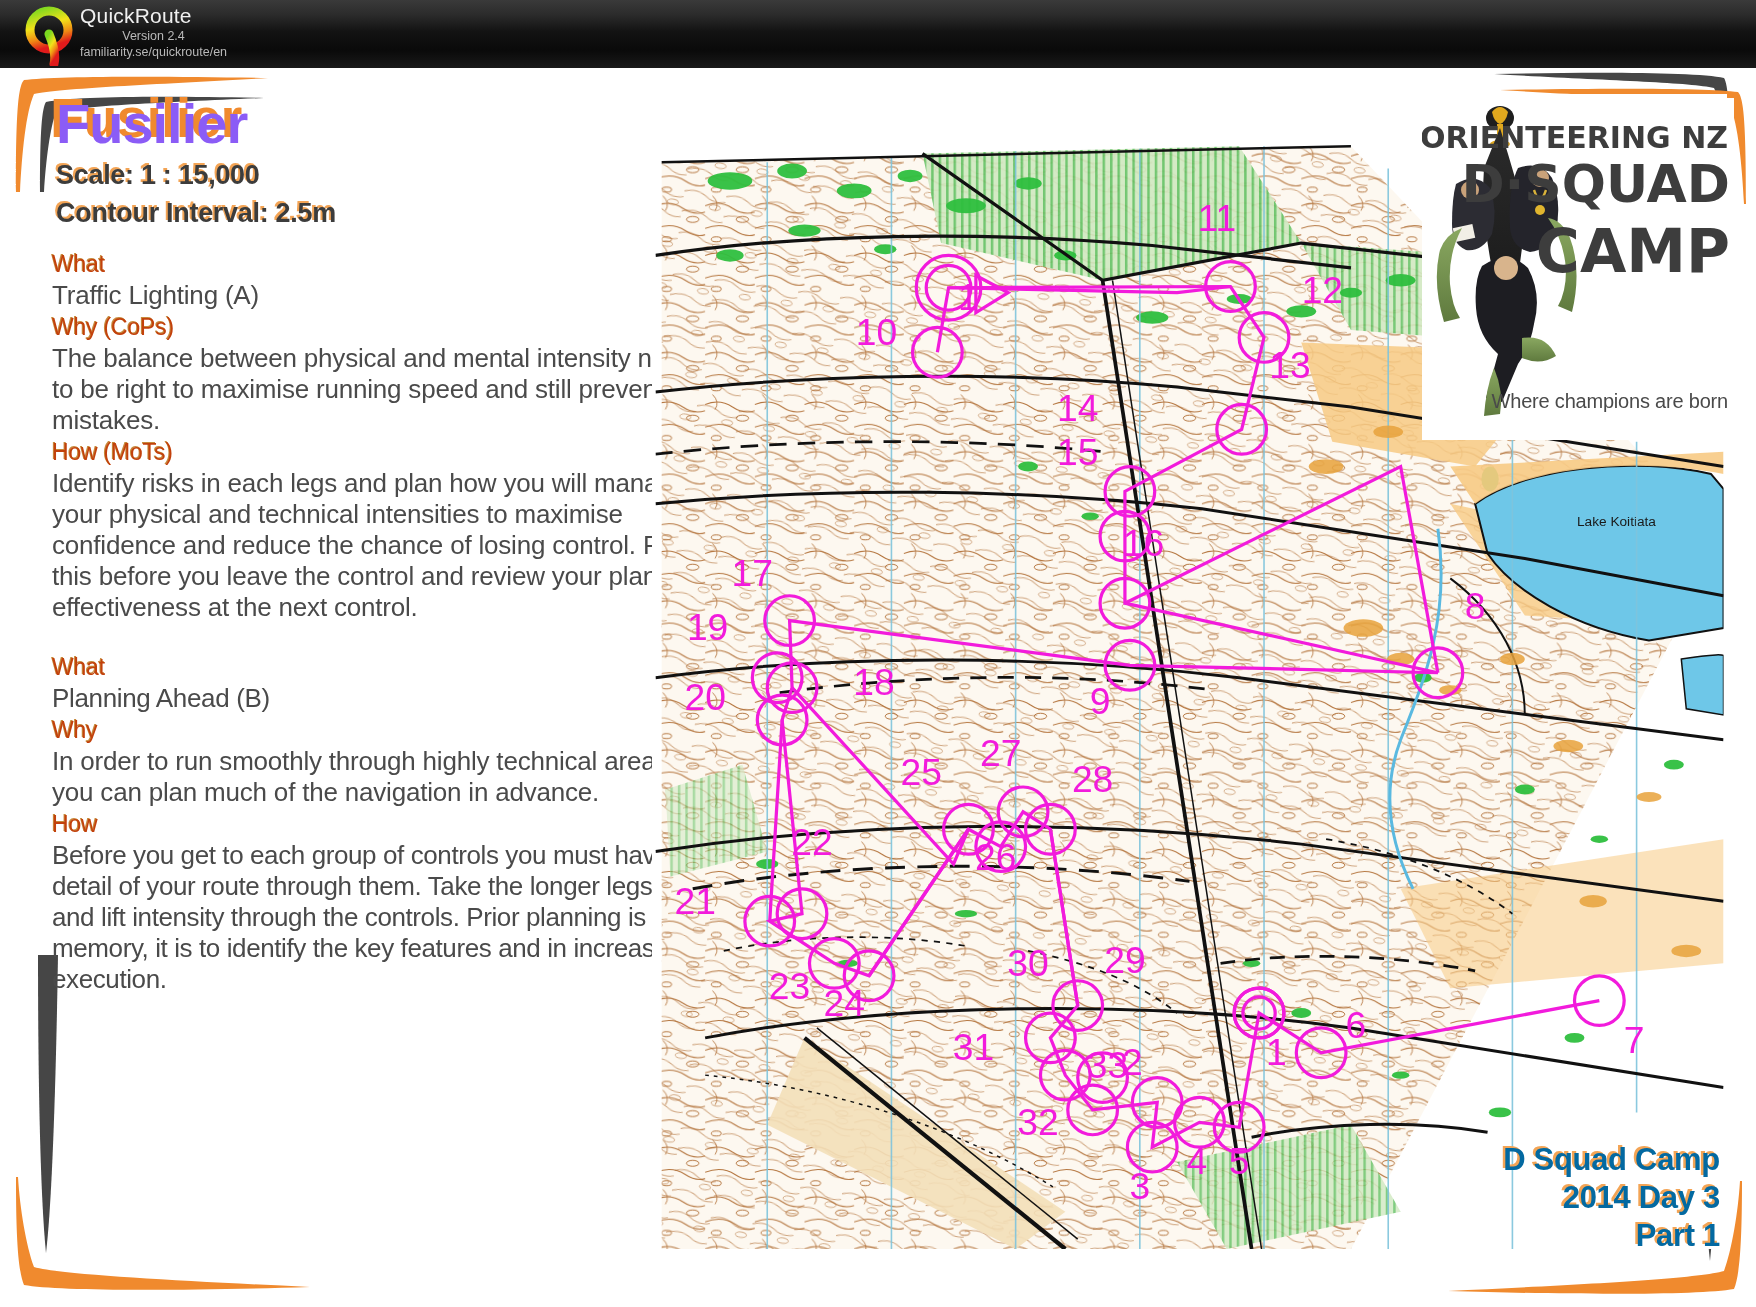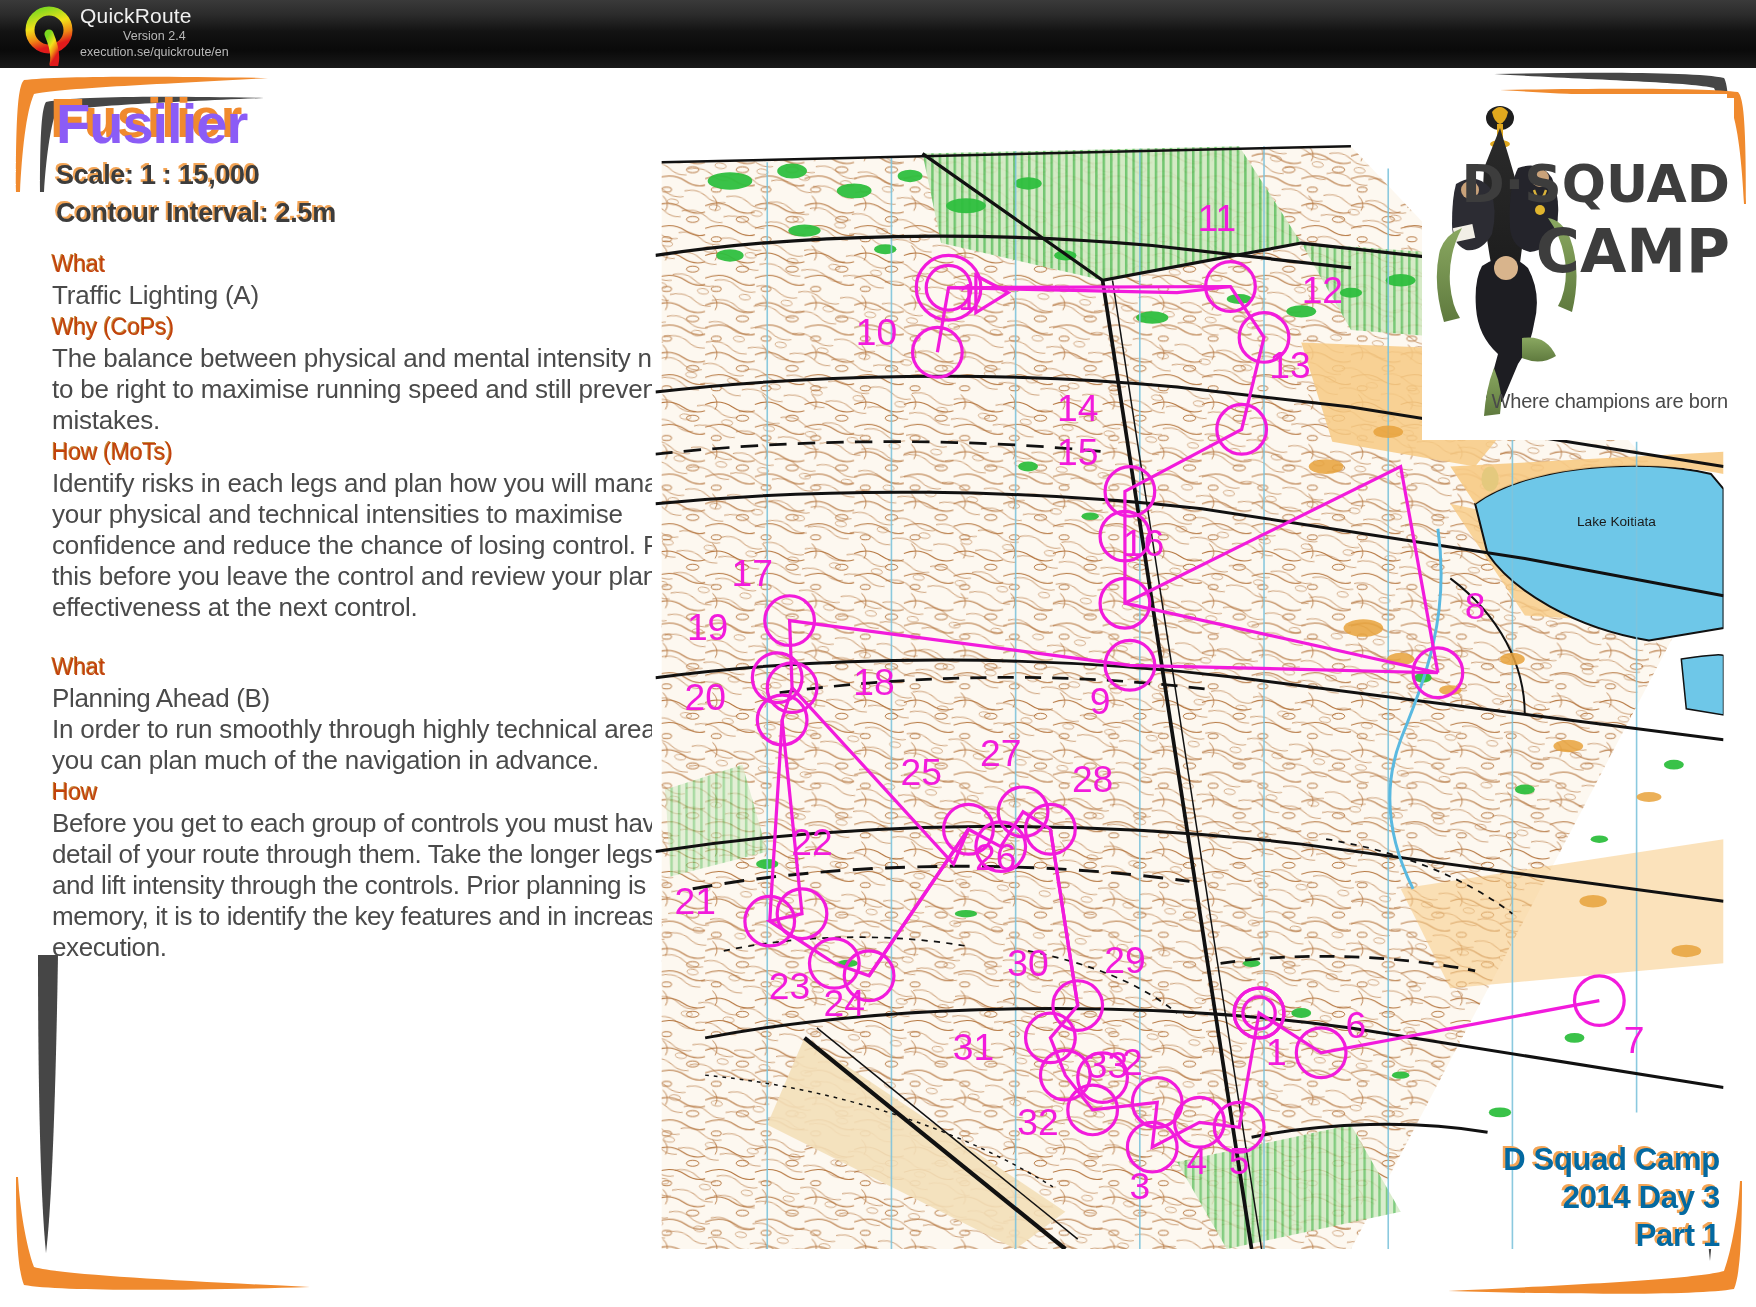--- a/index.html
+++ b/index.html
@@ -108,21 +108,21 @@
           <stop offset="75%" stop-color="#f08a14"></stop>
           <stop offset="100%" stop-color="#e01b1b"></stop>
         </linearGradient>
       </defs>
       <circle cx="27" cy="26" r="19" fill="none" stroke="url(#qgrad)" stroke-width="9"></circle>
       <path d="M27 30 C32 42 34 52 32 60" fill="none" stroke="url(#qgrad)" stroke-width="9" stroke-linecap="round"></path>
     </svg>
     <div id="qr-text">
       <div id="qr-name">QuickRoute</div>
       <div id="qr-ver">Version 2.4</div>
-      <div id="qr-url">execution.se/quickroute/en</div>
+      <div id="qr-url">familiarity.se/quickroute/en</div>
     </div>
   </div>
 
   <div id="content">
 
     <svg class="corner tl-orange" width="260" height="120" viewBox="0 0 260 120">
       <path d="M2 118 C2 40 4 12 10 6 C40 2 150 2 254 4 C150 10 46 14 20 20 C12 38 8 78 6 118 Z" fill="#f08a2e"></path>
     </svg>
     <svg class="corner tl-dark" width="230" height="100" viewBox="0 0 230 100">
       <path d="M2 98 C2 36 4 14 8 8 C36 2 130 2 226 4 C134 8 42 12 18 18 C12 34 8 66 6 98 Z" fill="#464646"></path>
@@ -168,20 +168,21 @@
           <div class="body">Identify risks in each legs and plan how you will manage your physical and technical intensities to maximise confidence and reduce the chance of losing control. Plan this before you leave the control and review your plan’s effectiveness at the next control.</div>
         </div>
 
         <div class="gap"></div>
 
         <div id="block-b">
           <div class="heading">What</div>
           <div class="body">Planning Ahead (B)</div>
         </div>
         <div>
+          <div class="heading">Why</div>
           <div class="body">In order to run smoothly through highly technical areas you can plan much of the navigation in advance.</div>
         </div>
         <div id="block-b-how">
           <div class="heading">How</div>
           <div class="body">Before you get to each group of controls you must have planned every detail of your route through them. Take the longer legs at an easy pace and lift intensity through the controls. Prior planning is not be used as memory, it is to identify the key features and in increase familiarity during execution.</div>
         </div>
       </div>
     </div>
 
     <div id="map-wrap">
@@ -448,20 +449,21 @@
         <rect x="32" y="128" width="20" height="14" fill="#f2efe6" transform="rotate(-12 42 135)"></rect>
 
         <path d="M60 168 q26 -18 46 2 q14 26 6 56 q-4 24 -16 40 l-16 38 l-16 -4 l12 -44 q-20 -18 -22 -46 q-2 -28 6 -42 Z" fill="#1d1d22"></path>
         <circle cx="84" cy="170" r="12" fill="#d8b48c"></circle>
         <path d="M100 240 q24 -4 34 18 q-16 10 -34 2 Z" fill="url(#grassG)"></path>
         <path d="M72 270 q10 24 6 46 l-16 2 q2 -28 10 -48 Z" fill="url(#grassG)"></path>
         <path d="M40 130 q-14 26 -12 56 q2 22 10 34 l-16 4 q-12 -40 -4 -72 q6 -16 22 -22 Z" fill="url(#grassG)"></path>
         <path d="M126 120 q16 22 18 52 q0 22 -8 36 l14 6 q10 -42 -2 -74 q-8 -18 -22 -20 Z" fill="url(#grassG)"></path>
       </svg>
 
+      <div class="logo-line" id="logo-onz">ORIENTEERING NZ</div>
       <div class="logo-line" id="logo-dsq">D·SQUAD</div>
       <div class="logo-line" id="logo-camp">CAMP</div>
       <div id="logo-tag">Where champions are born</div>
     </div>
 
     <div id="caption">
       <div>D Squad Camp</div>
       <div>2014 Day 3</div>
       <div>Part 1</div>
     </div>

